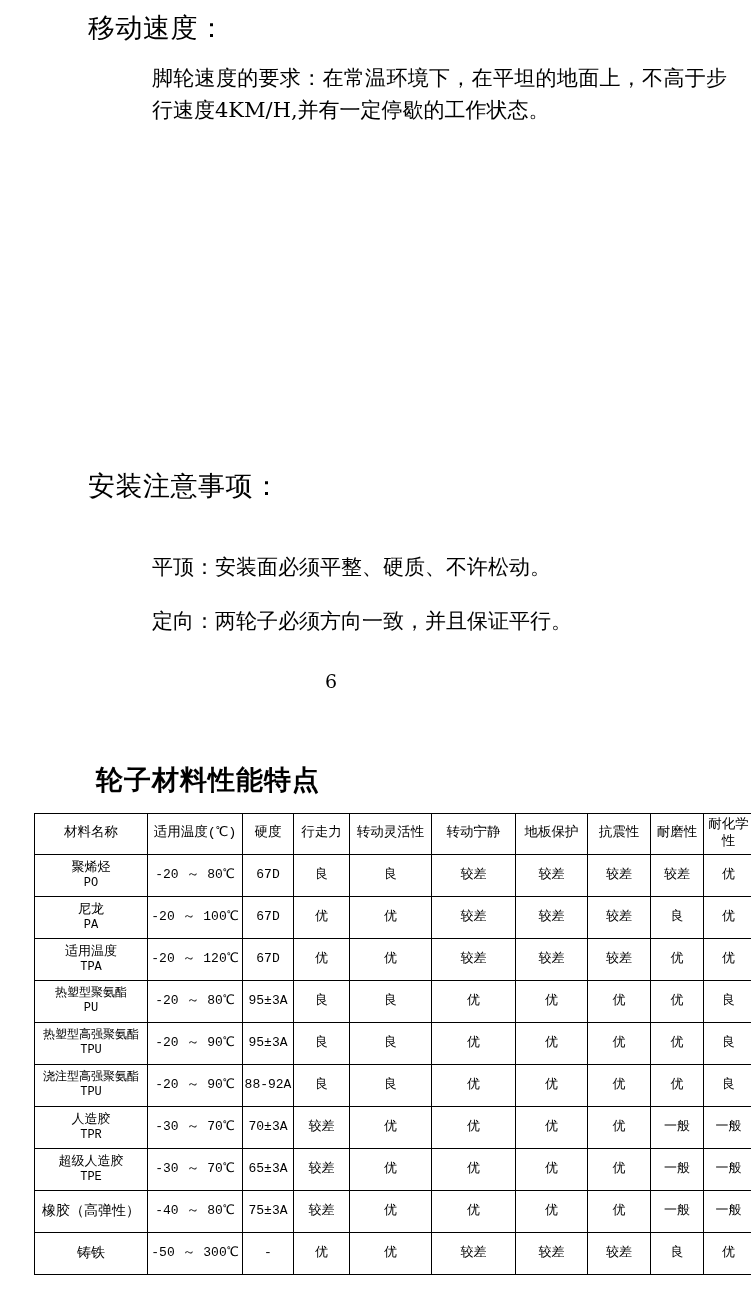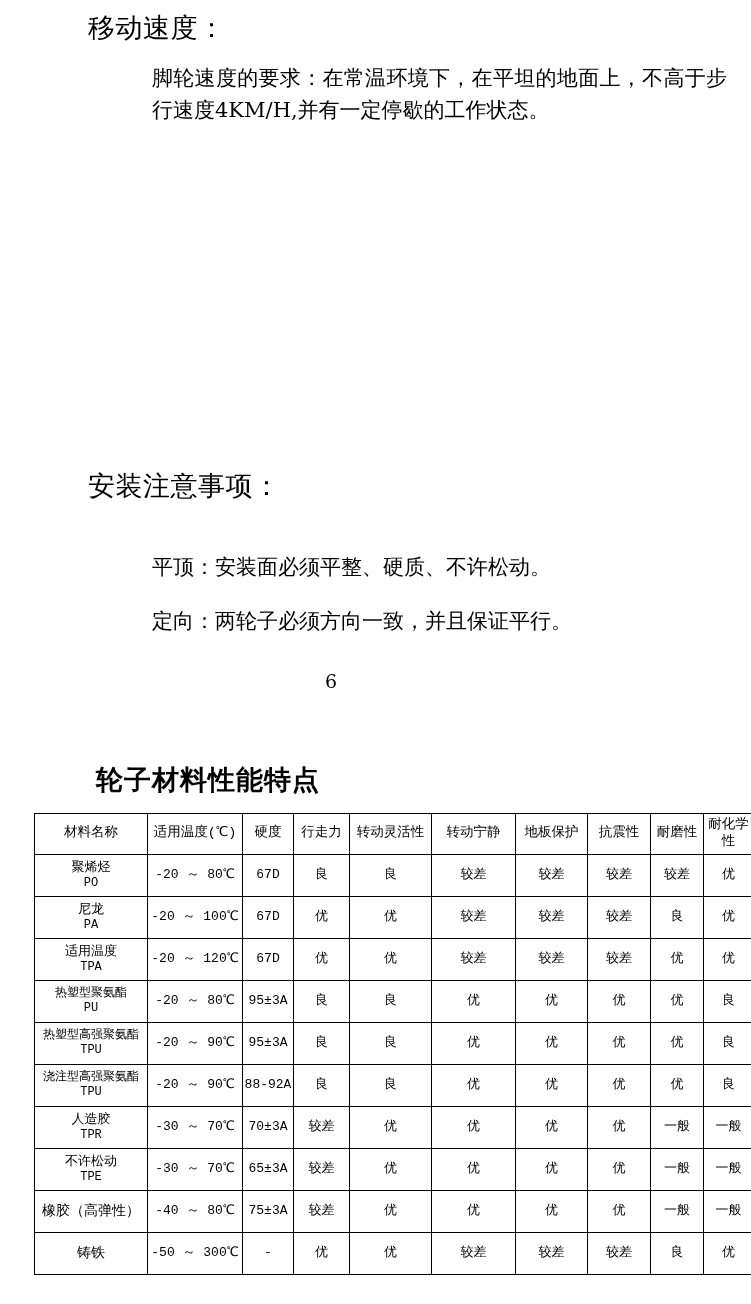--- a/index.html
+++ b/index.html
@@ -265,21 +265,21 @@
           <td>较差</td>
           <td>优</td>
           <td>优</td>
           <td>优</td>
           <td>优</td>
           <td>一般</td>
           <td>一般</td>
         </tr>
         <tr>
           <td class="matname">
-            <span>不许松动</span>
+            <span>超级人造胶</span>
             <span class="en">TPE</span>
           </td>
           <td class="temp">-30 ～ 70℃</td>
           <td class="hard">65±3A</td>
           <td>较差</td>
           <td>优</td>
           <td>优</td>
           <td>优</td>
           <td>优</td>
           <td>一般</td>

